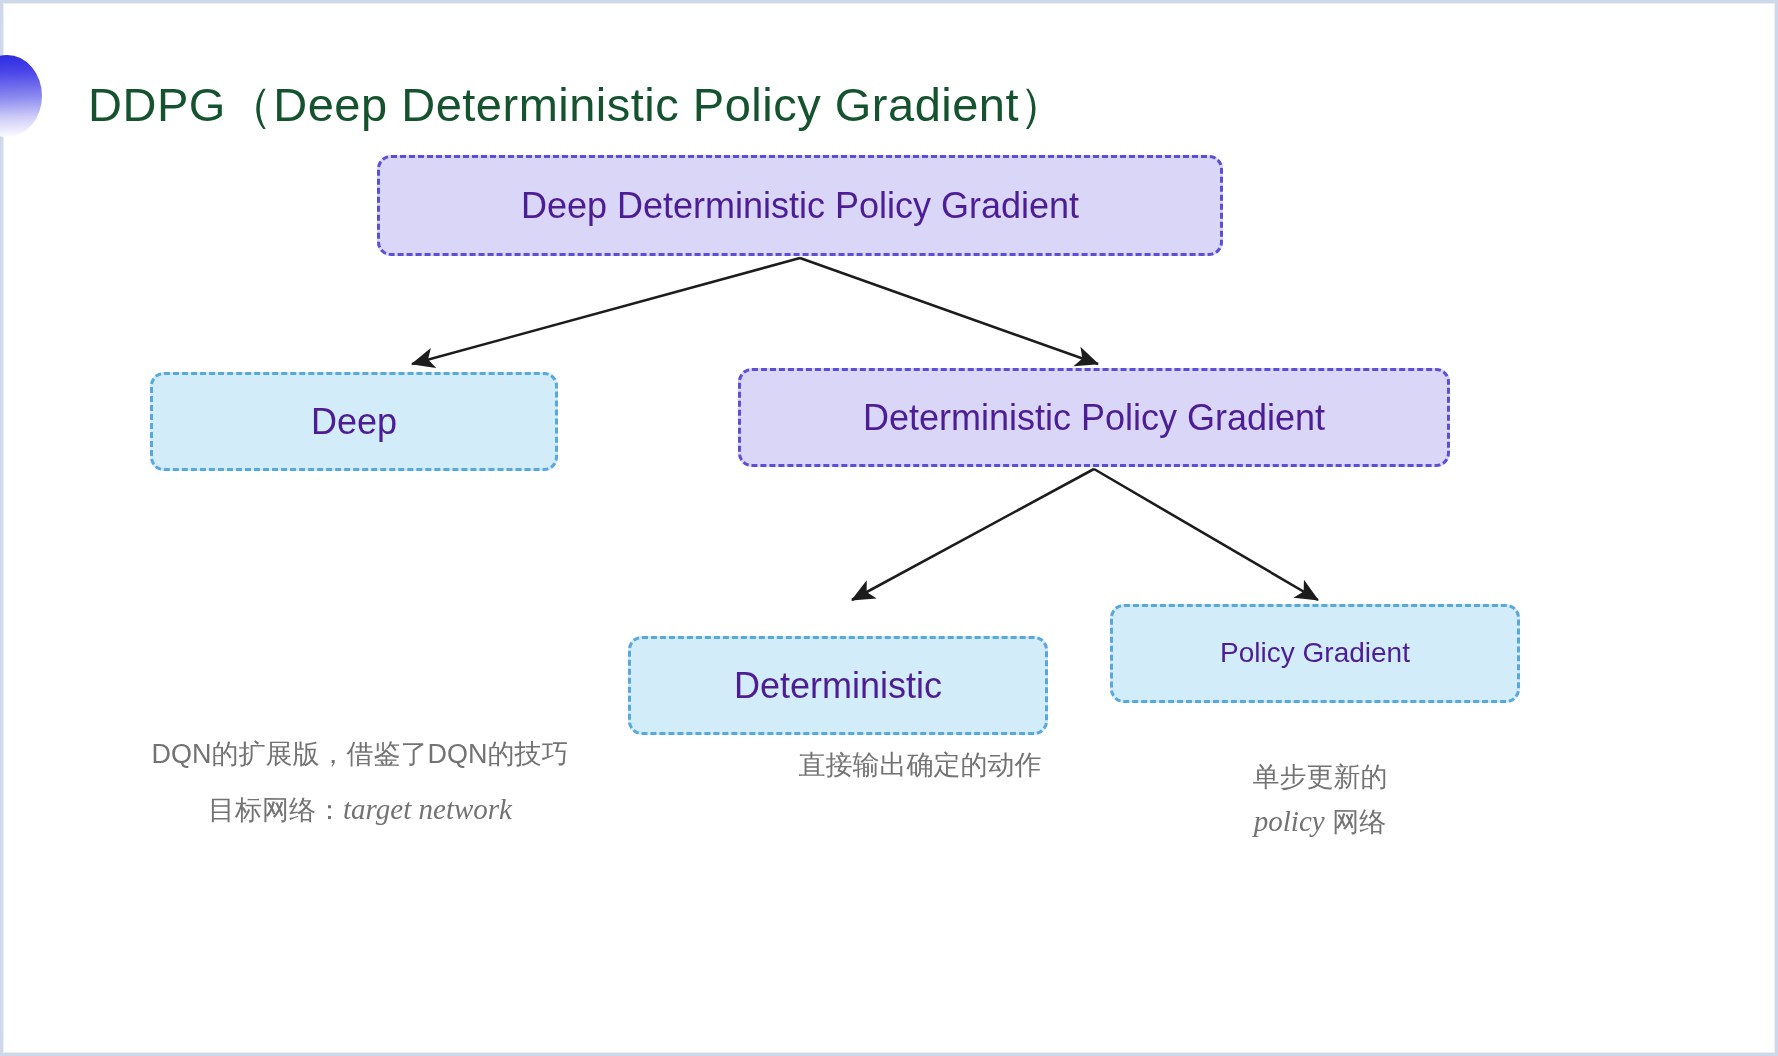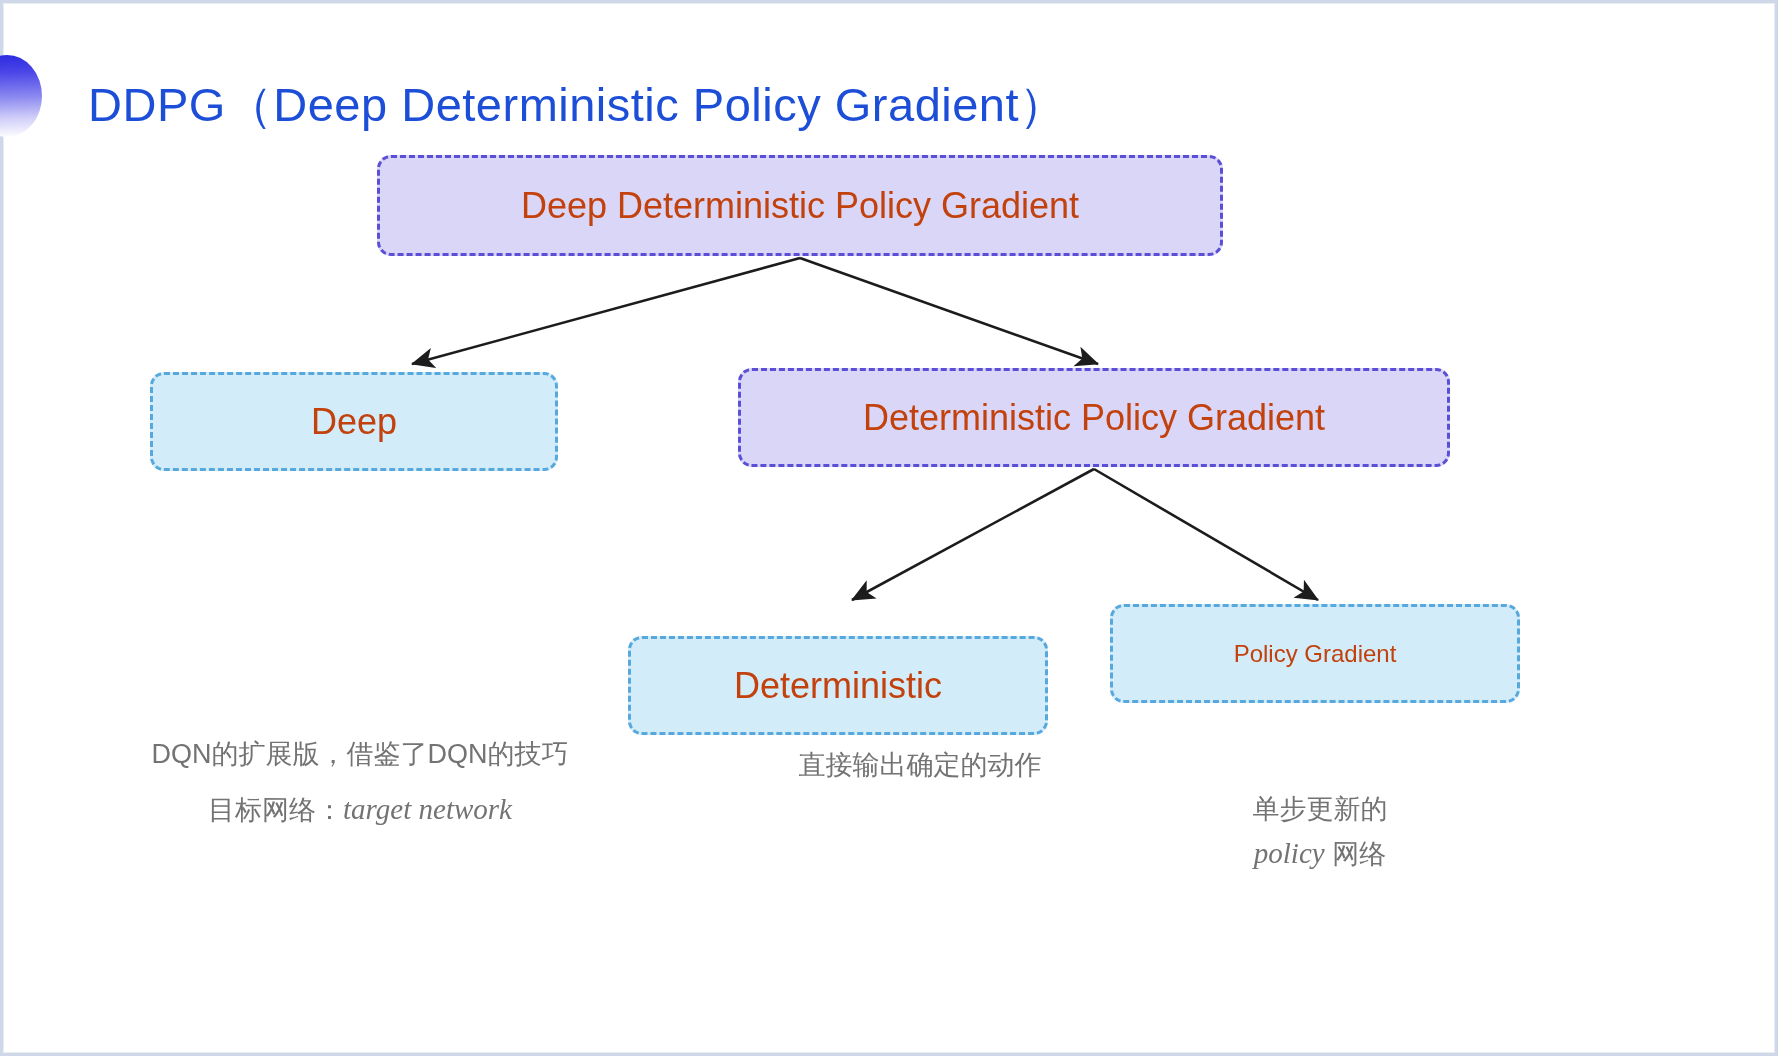--- a/index.html
+++ b/index.html
@@ -46,37 +46,37 @@
     height: 82px;
     border-radius: 50%;
     background: linear-gradient(178deg, #2a2ae0 0%, #4b46e8 22%, #8c8af0 52%, #cfcdf8 76%, #ffffff 100%);
   }
   #title-text {
     position: absolute;
     left: 88px;
     top: 74px;
     font-size: 47px;
     letter-spacing: 0.5px;
-    color: #1d4ed8;
+    color: #14532d;
     white-space: nowrap;
     font-weight: 400;
   }
 
   
   .node {
     position: absolute;
     box-sizing: border-box;
     border-radius: 14px;
     display: flex;
     align-items: center;
     justify-content: center;
     text-align: center;
   }
   .node .node-label {
-    color: #c2410c;
+    color: #4c1d95;
     font-weight: 400;
     line-height: 1.15;
   }
   .node-purple {
     background: #d9d6f7;
     border: 3px dashed #5a4fd6;
   }
   .node-cyan {
     background: #d3ecfa;
     border: 3px dashed #56a8dd;
@@ -85,21 +85,21 @@
   #node-root      { left: 377px; top: 155px;  width: 846px; height: 101px; }
   #node-deep      { left: 150px; top: 372px;  width: 408px; height: 99px;  }
   #node-dpg       { left: 738px; top: 368px;  width: 712px; height: 99px;  }
   #node-det       { left: 628px; top: 636px;  width: 420px; height: 99px;  }
   #node-pg        { left: 1110px; top: 604px; width: 410px; height: 99px;  }
 
   #node-root .node-label { font-size: 36px; }
   #node-deep .node-label { font-size: 36px; }
   #node-dpg  .node-label { font-size: 36px; text-align: right; }
   #node-det  .node-label { font-size: 36px; }
-  #node-pg   .node-label { font-size: 24px; }
+  #node-pg   .node-label { font-size: 28px; }
 
   
   #edges {
     position: absolute;
     left: 0; top: 0;
     width: 1778px;
     height: 1056px;
     pointer-events: none;
   }
 
@@ -113,21 +113,21 @@
   }
   .caption .ln { display: block; }
   .ital {
     font-family: "Liberation Serif", "DejaVu Serif", serif;
     font-style: italic;
     font-size: 29px;
   }
 
   #cap-deep { left: 130px; top: 728px; text-align: center; width: 460px; }
   #cap-det  { left: 690px; top: 745px; text-align: center; width: 460px; line-height: 1.55; }
-  #cap-pg   { left: 1120px; top: 789px; text-align: center; width: 400px; line-height: 1.55; }
+  #cap-pg   { left: 1120px; top: 757px; text-align: center; width: 400px; line-height: 1.55; }
 
   #cap-det .formula,
   #cap-pg .ln .ital { font-size: 29px; }
   .formula {
     font-family: "Liberation Serif", "DejaVu Serif", serif;
     font-style: italic;
     font-size: 31px;
   }
 </style>
 </head>

